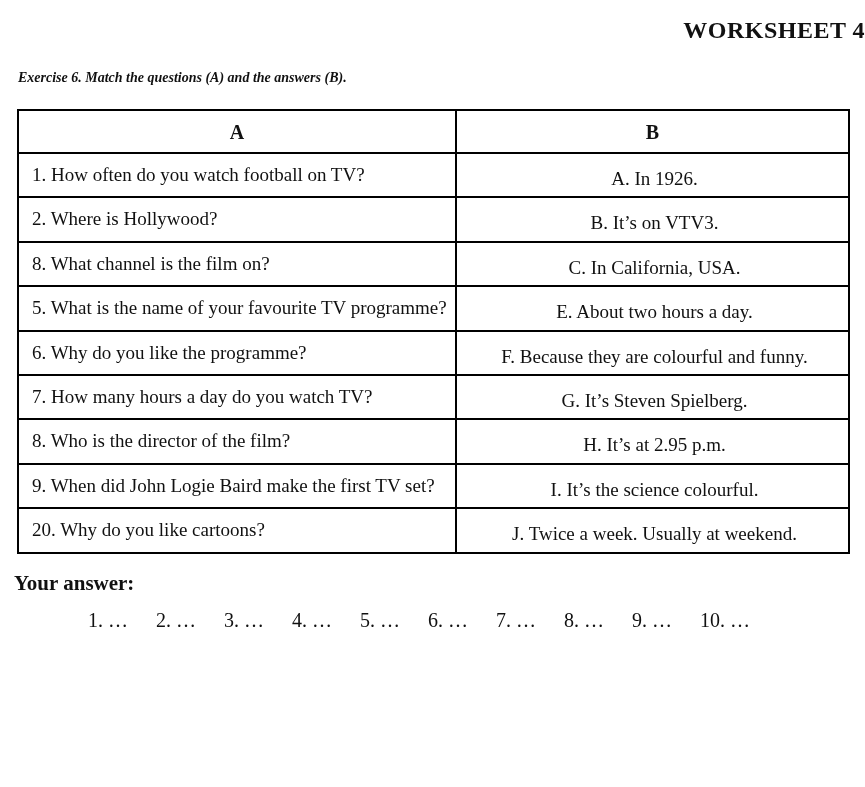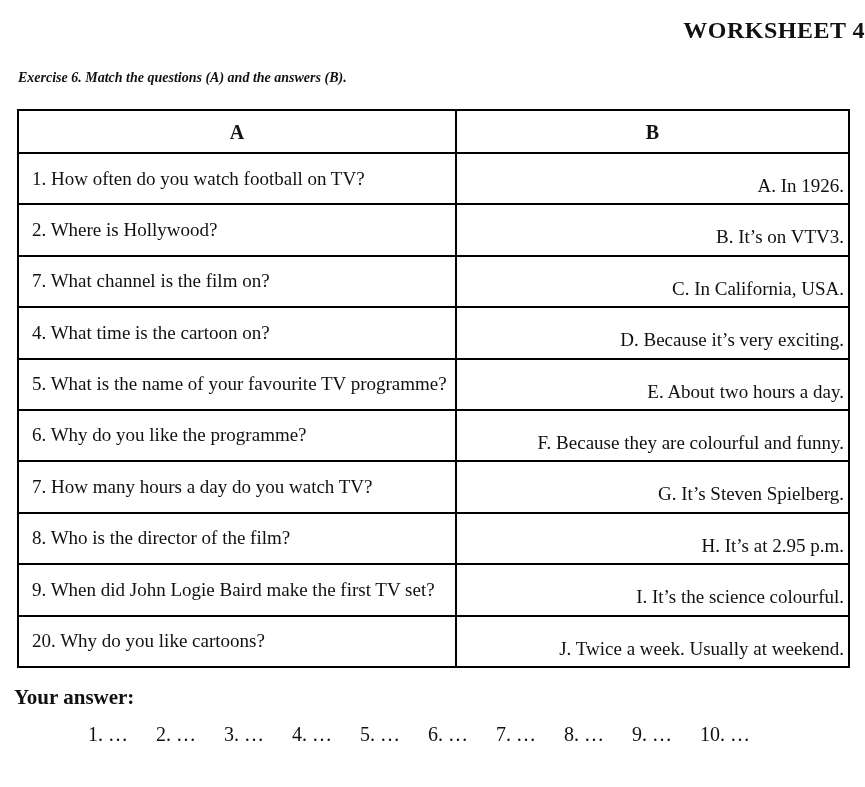--- a/index.html
+++ b/index.html
@@ -48,22 +48,22 @@
     font-weight: bold;
     text-align: center;
   }
   table.match-table td { height: 30px; }
   td.cell-a {
     text-align: justify;
     padding: 2px 8px 2px 5px;
     text-indent: 8px;
   }
   td.cell-b {
-    text-align: right;
-    padding: 17px 4px 2px 8px;
+    text-align: center;
+    padding: 10px 4px 2px 8px;
   }
 
   .answer-label {
     margin: 17px 18px 0 14px;
     font-size: 21px;
     font-weight: bold;
   }
   .answer-blanks {
     margin: 13px 0 0 88px;
     font-size: 20px;
@@ -94,26 +94,22 @@
     <tbody>
       <tr>
         <td class="cell-a">1. How often do you watch football on TV?</td>
         <td class="cell-b">A. In 1926.</td>
       </tr>
       <tr>
         <td class="cell-a">2. Where is Hollywood?</td>
         <td class="cell-b">B. It’s on VTV3.</td>
       </tr>
       <tr>
-        <td class="cell-a">7. What channel is the film on?</td>
+        <td class="cell-a">8. What channel is the film on?</td>
         <td class="cell-b">C. In California, USA.</td>
-      </tr>
-      <tr>
-        <td class="cell-a">4. What time is the cartoon on?</td>
-        <td class="cell-b">D. Because it’s very exciting.</td>
       </tr>
       <tr>
         <td class="cell-a">5. What is the name of your favourite TV programme?</td>
         <td class="cell-b">E. About two hours a day.</td>
       </tr>
       <tr>
         <td class="cell-a">6. Why do you like the programme?</td>
         <td class="cell-b">F. Because they are colourful and funny.</td>
       </tr>
       <tr>

